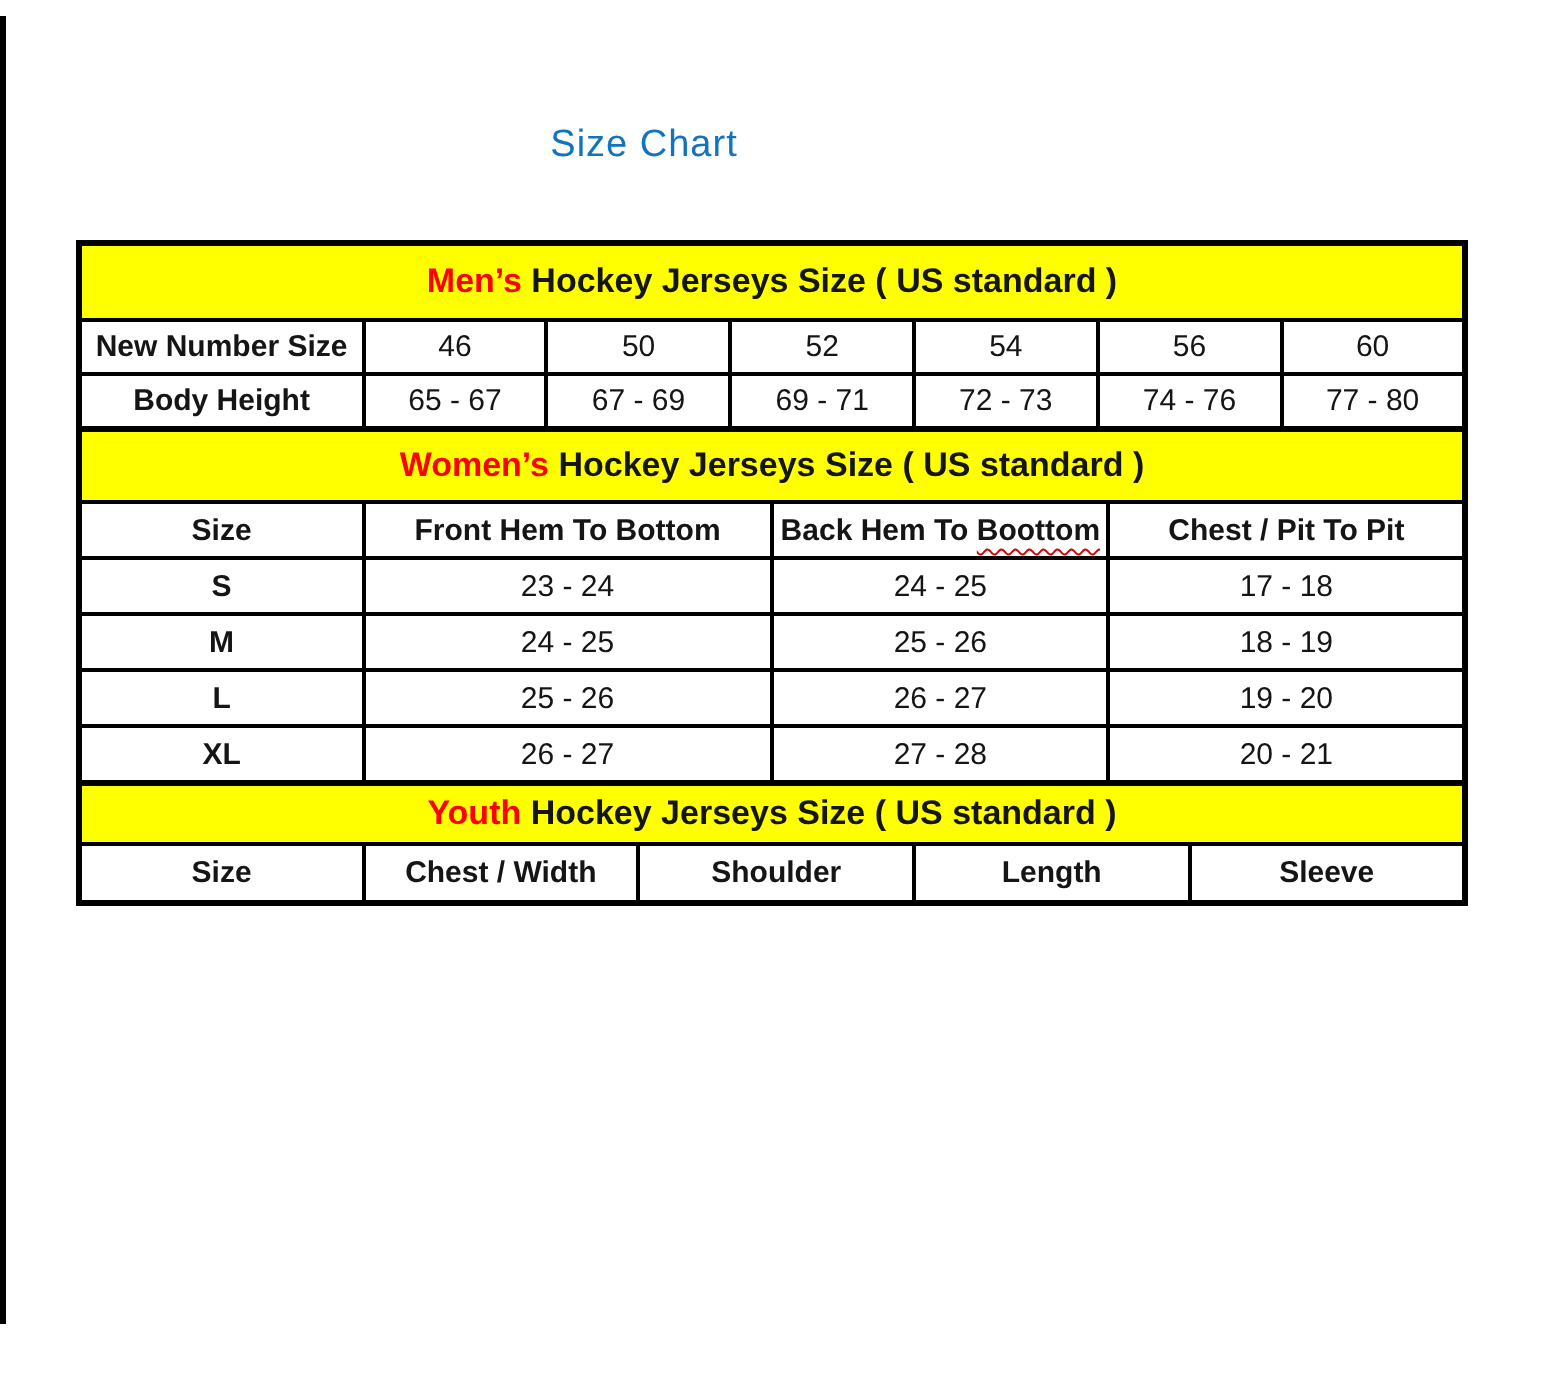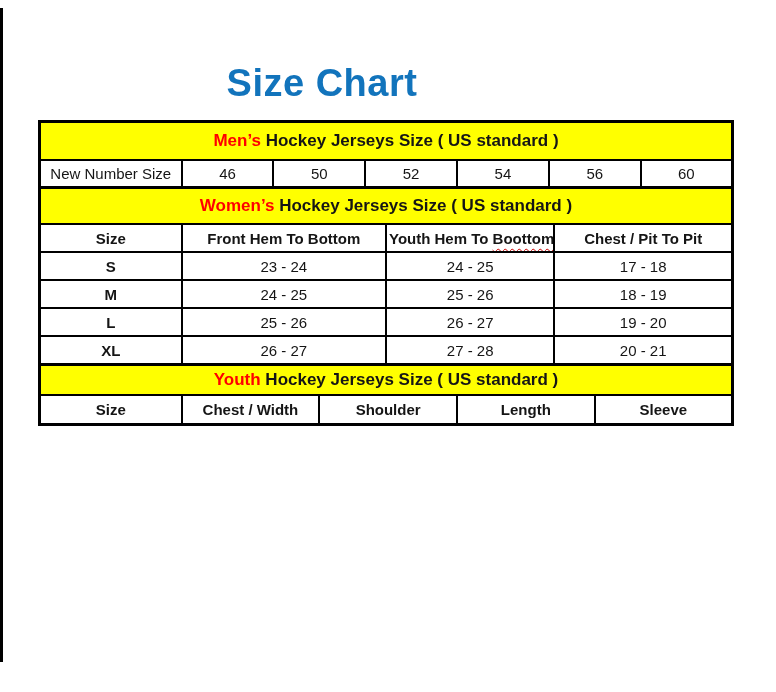--- a/index.html
+++ b/index.html
@@ -16,21 +16,21 @@
     font-family:"Liberation Sans", sans-serif;
     color:var(--ink);
     overflow:hidden;
   }
   .left-edge-line{
     position:absolute;left:0;top:8px;width:3px;height:654px;background:#000;
   }
   .title{
     position:absolute;top:62px;left:0;width:644px;
     margin:0;text-align:center;
-    font-size:38px;font-weight:700;letter-spacing:0.5px;
+    font-size:19px;font-weight:400;letter-spacing:0.5px;
     color:var(--title-blue);
   }
   .tables{
     position:absolute;left:38px;top:120px;width:696px;
   }
   table.size-table{
     width:696px;
     border-collapse:collapse;
     table-layout:fixed;
     border:3px solid #000;
@@ -46,21 +46,21 @@
     white-space:nowrap;
   }
   .banner-cell{
     background:var(--accent-yellow);
     font-weight:700;font-size:17px;
   }
   .banner-cell .hl{color:var(--accent-red);}
   .header-cell{font-weight:700;}
   .data-cell{font-weight:400;margin-top:38px;}
   .row-label{font-weight:700;}
-  .mens .row-label{font-weight:400;}
+  .mens .row-label{font-weight:700;}
   .wavy{
     text-decoration:underline;
     text-decoration-style:wavy;
     text-decoration-color:#cc0000;
     text-decoration-thickness:1px;
     text-underline-offset:4px;
   }
   
   .mens  .banner-cell{height:34px;}
   .mens  td{height:23px;}
@@ -100,38 +100,47 @@
           </tr>
           <tr class="data-row">
             <td class="row-label">New Number Size</td>
             <td class="data-cell">46</td>
             <td class="data-cell">50</td>
             <td class="data-cell">52</td>
             <td class="data-cell">54</td>
             <td class="data-cell">56</td>
             <td class="data-cell">60</td>
           </tr>
+          <tr class="data-row">
+            <td class="row-label">Body Height</td>
+            <td class="data-cell">65 - 67</td>
+            <td class="data-cell">67 - 69</td>
+            <td class="data-cell">69 - 71</td>
+            <td class="data-cell">72 - 73</td>
+            <td class="data-cell">74 - 76</td>
+            <td class="data-cell">77 - 80</td>
+          </tr>
         </tbody>
     </table>
 
     <table class="size-table womens">
       <colgroup>
         <col class="c0">
           <col class="c1">
           <col class="c2">
           <col class="c3">
       </colgroup>
       <tbody>
           <tr class="banner-row">
             <td class="banner-cell" colspan="4"><span class="hl">Women’s</span><span> Hockey Jerseys Size ( US standard )</span></td>
           </tr>
           <tr class="header-row">
             <td class="header-cell">Size</td>
             <td class="header-cell">Front Hem To Bottom</td>
-            <td class="header-cell"><span>Youth Hem To </span><span class="wavy">Boottom</span></td>
+            <td class="header-cell"><span>Back Hem To </span><span class="wavy">Boottom</span></td>
             <td class="header-cell">Chest / Pit To Pit</td>
           </tr>
           <tr class="data-row">
             <td class="row-label">S</td>
             <td class="data-cell">23 - 24</td>
             <td class="data-cell">24 - 25</td>
             <td class="data-cell">17 - 18</td>
           </tr>
           <tr class="data-row">
             <td class="row-label">M</td>

